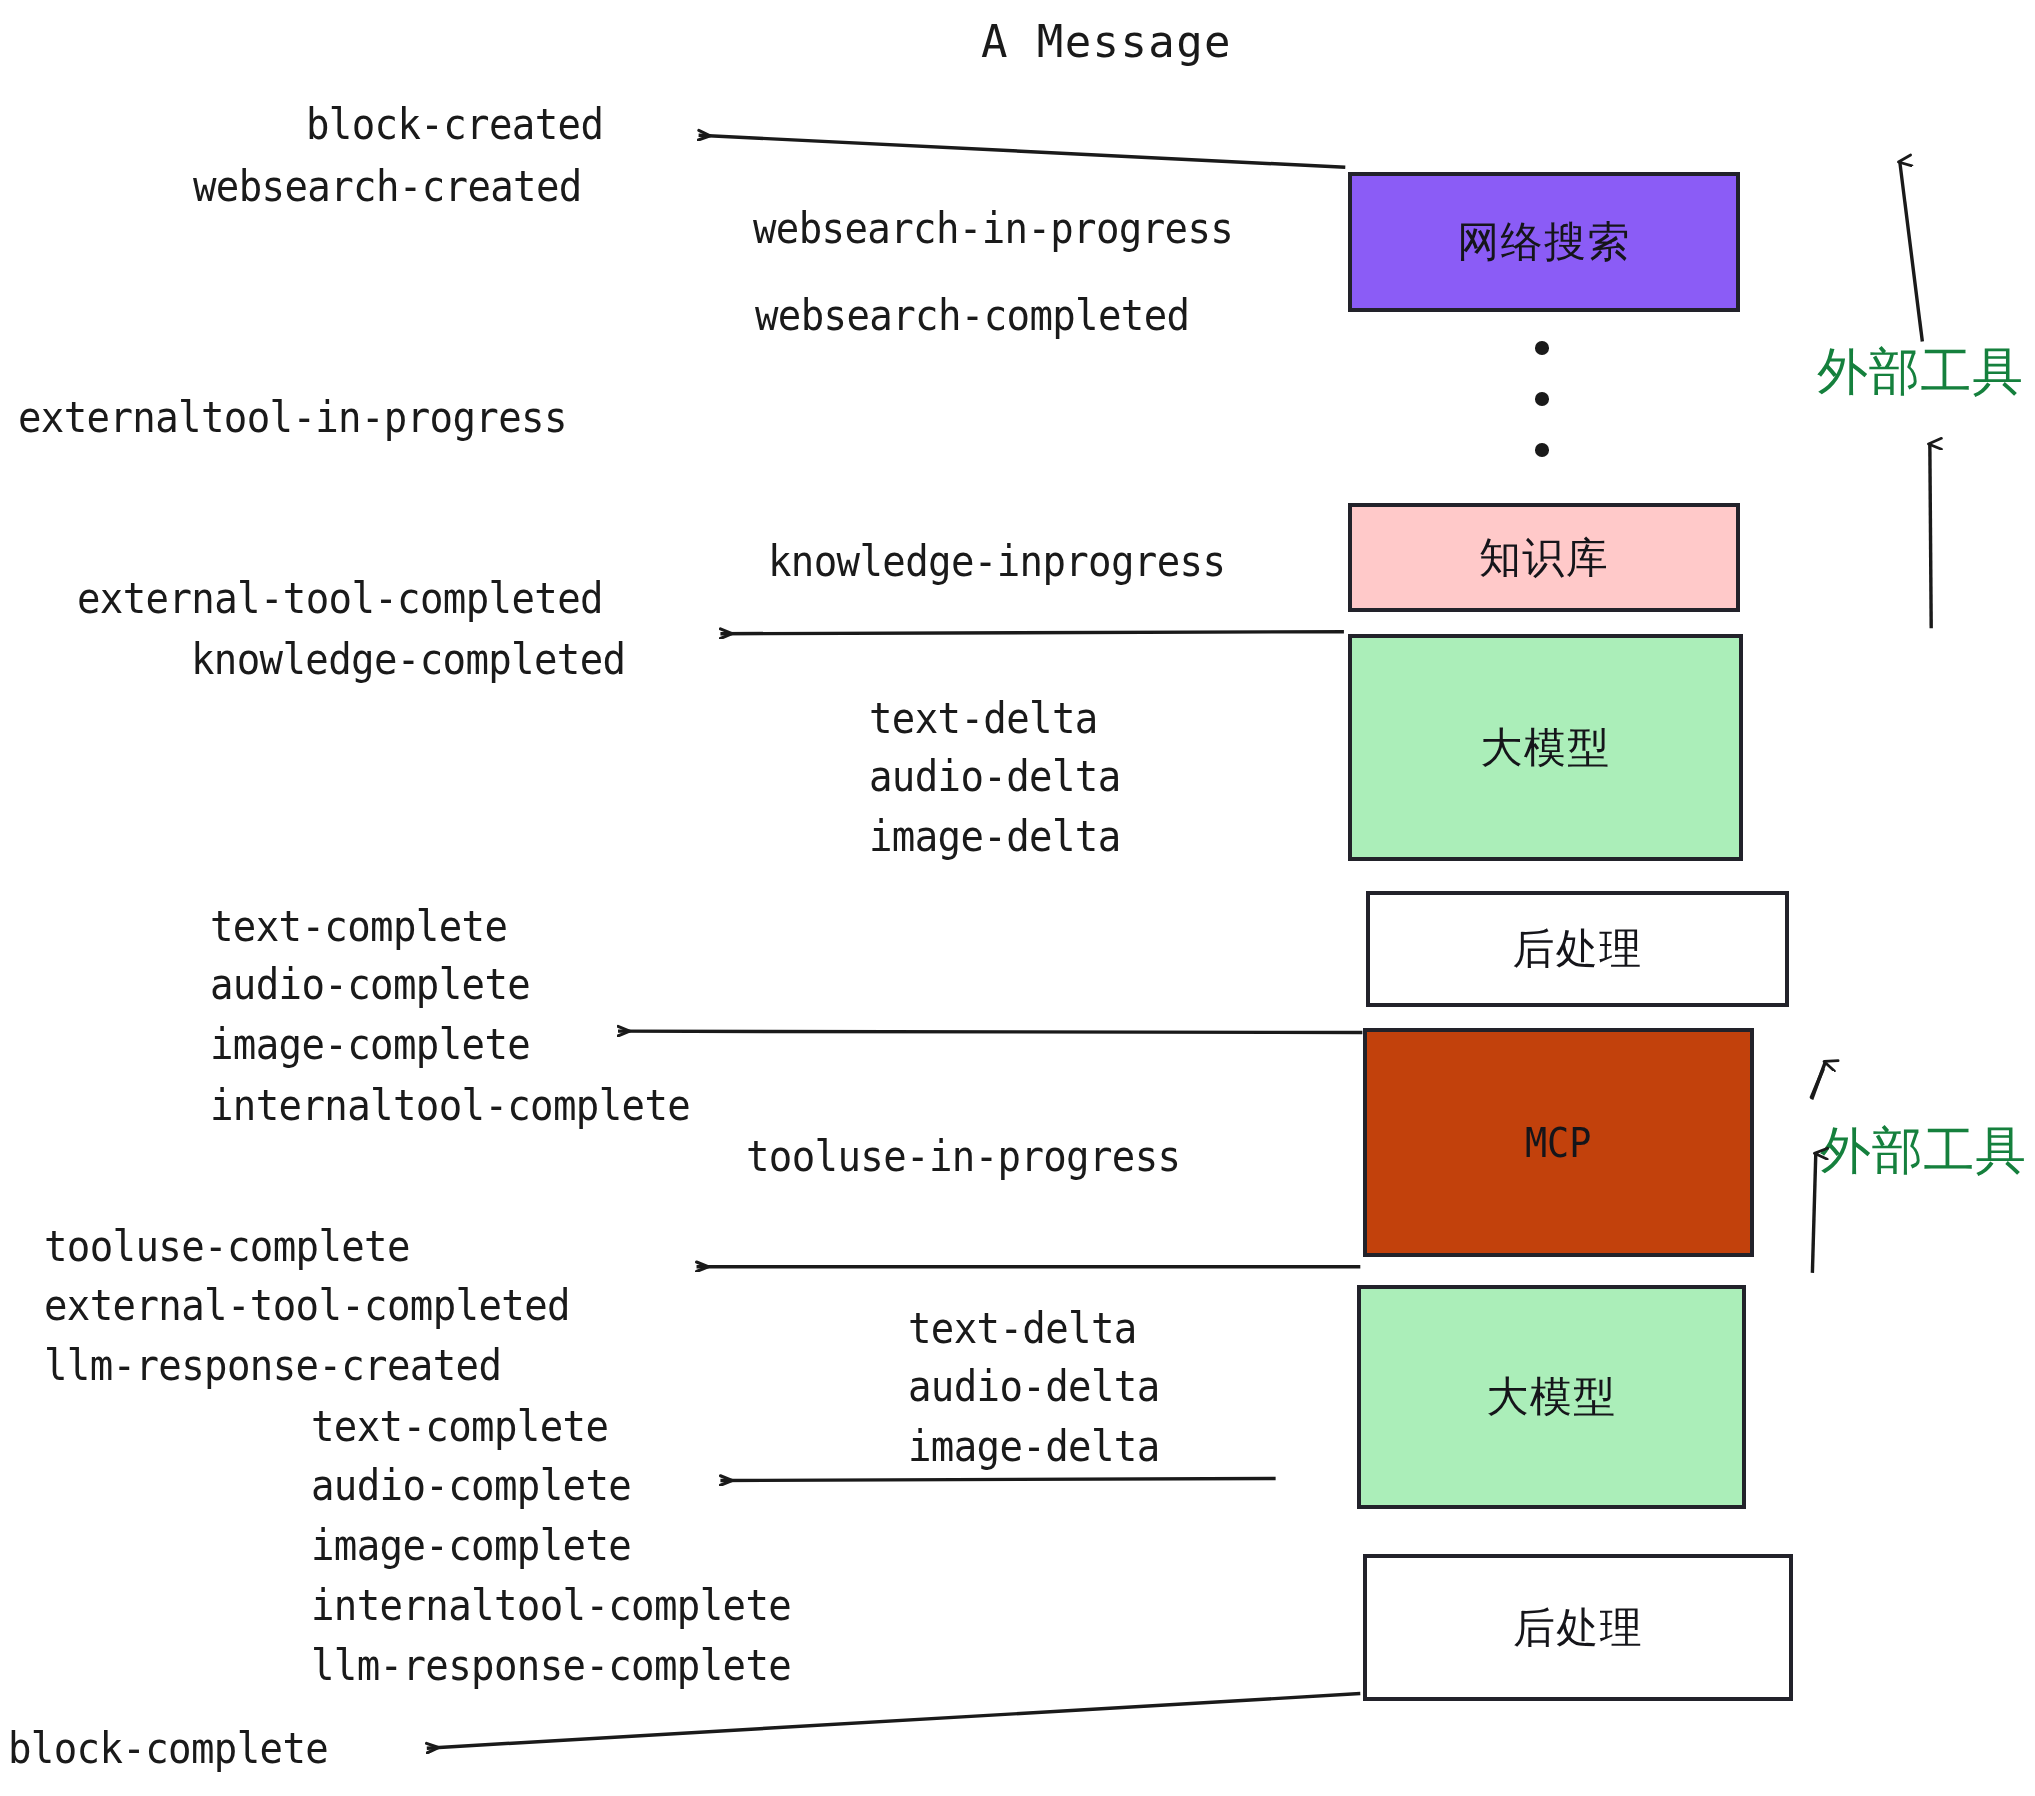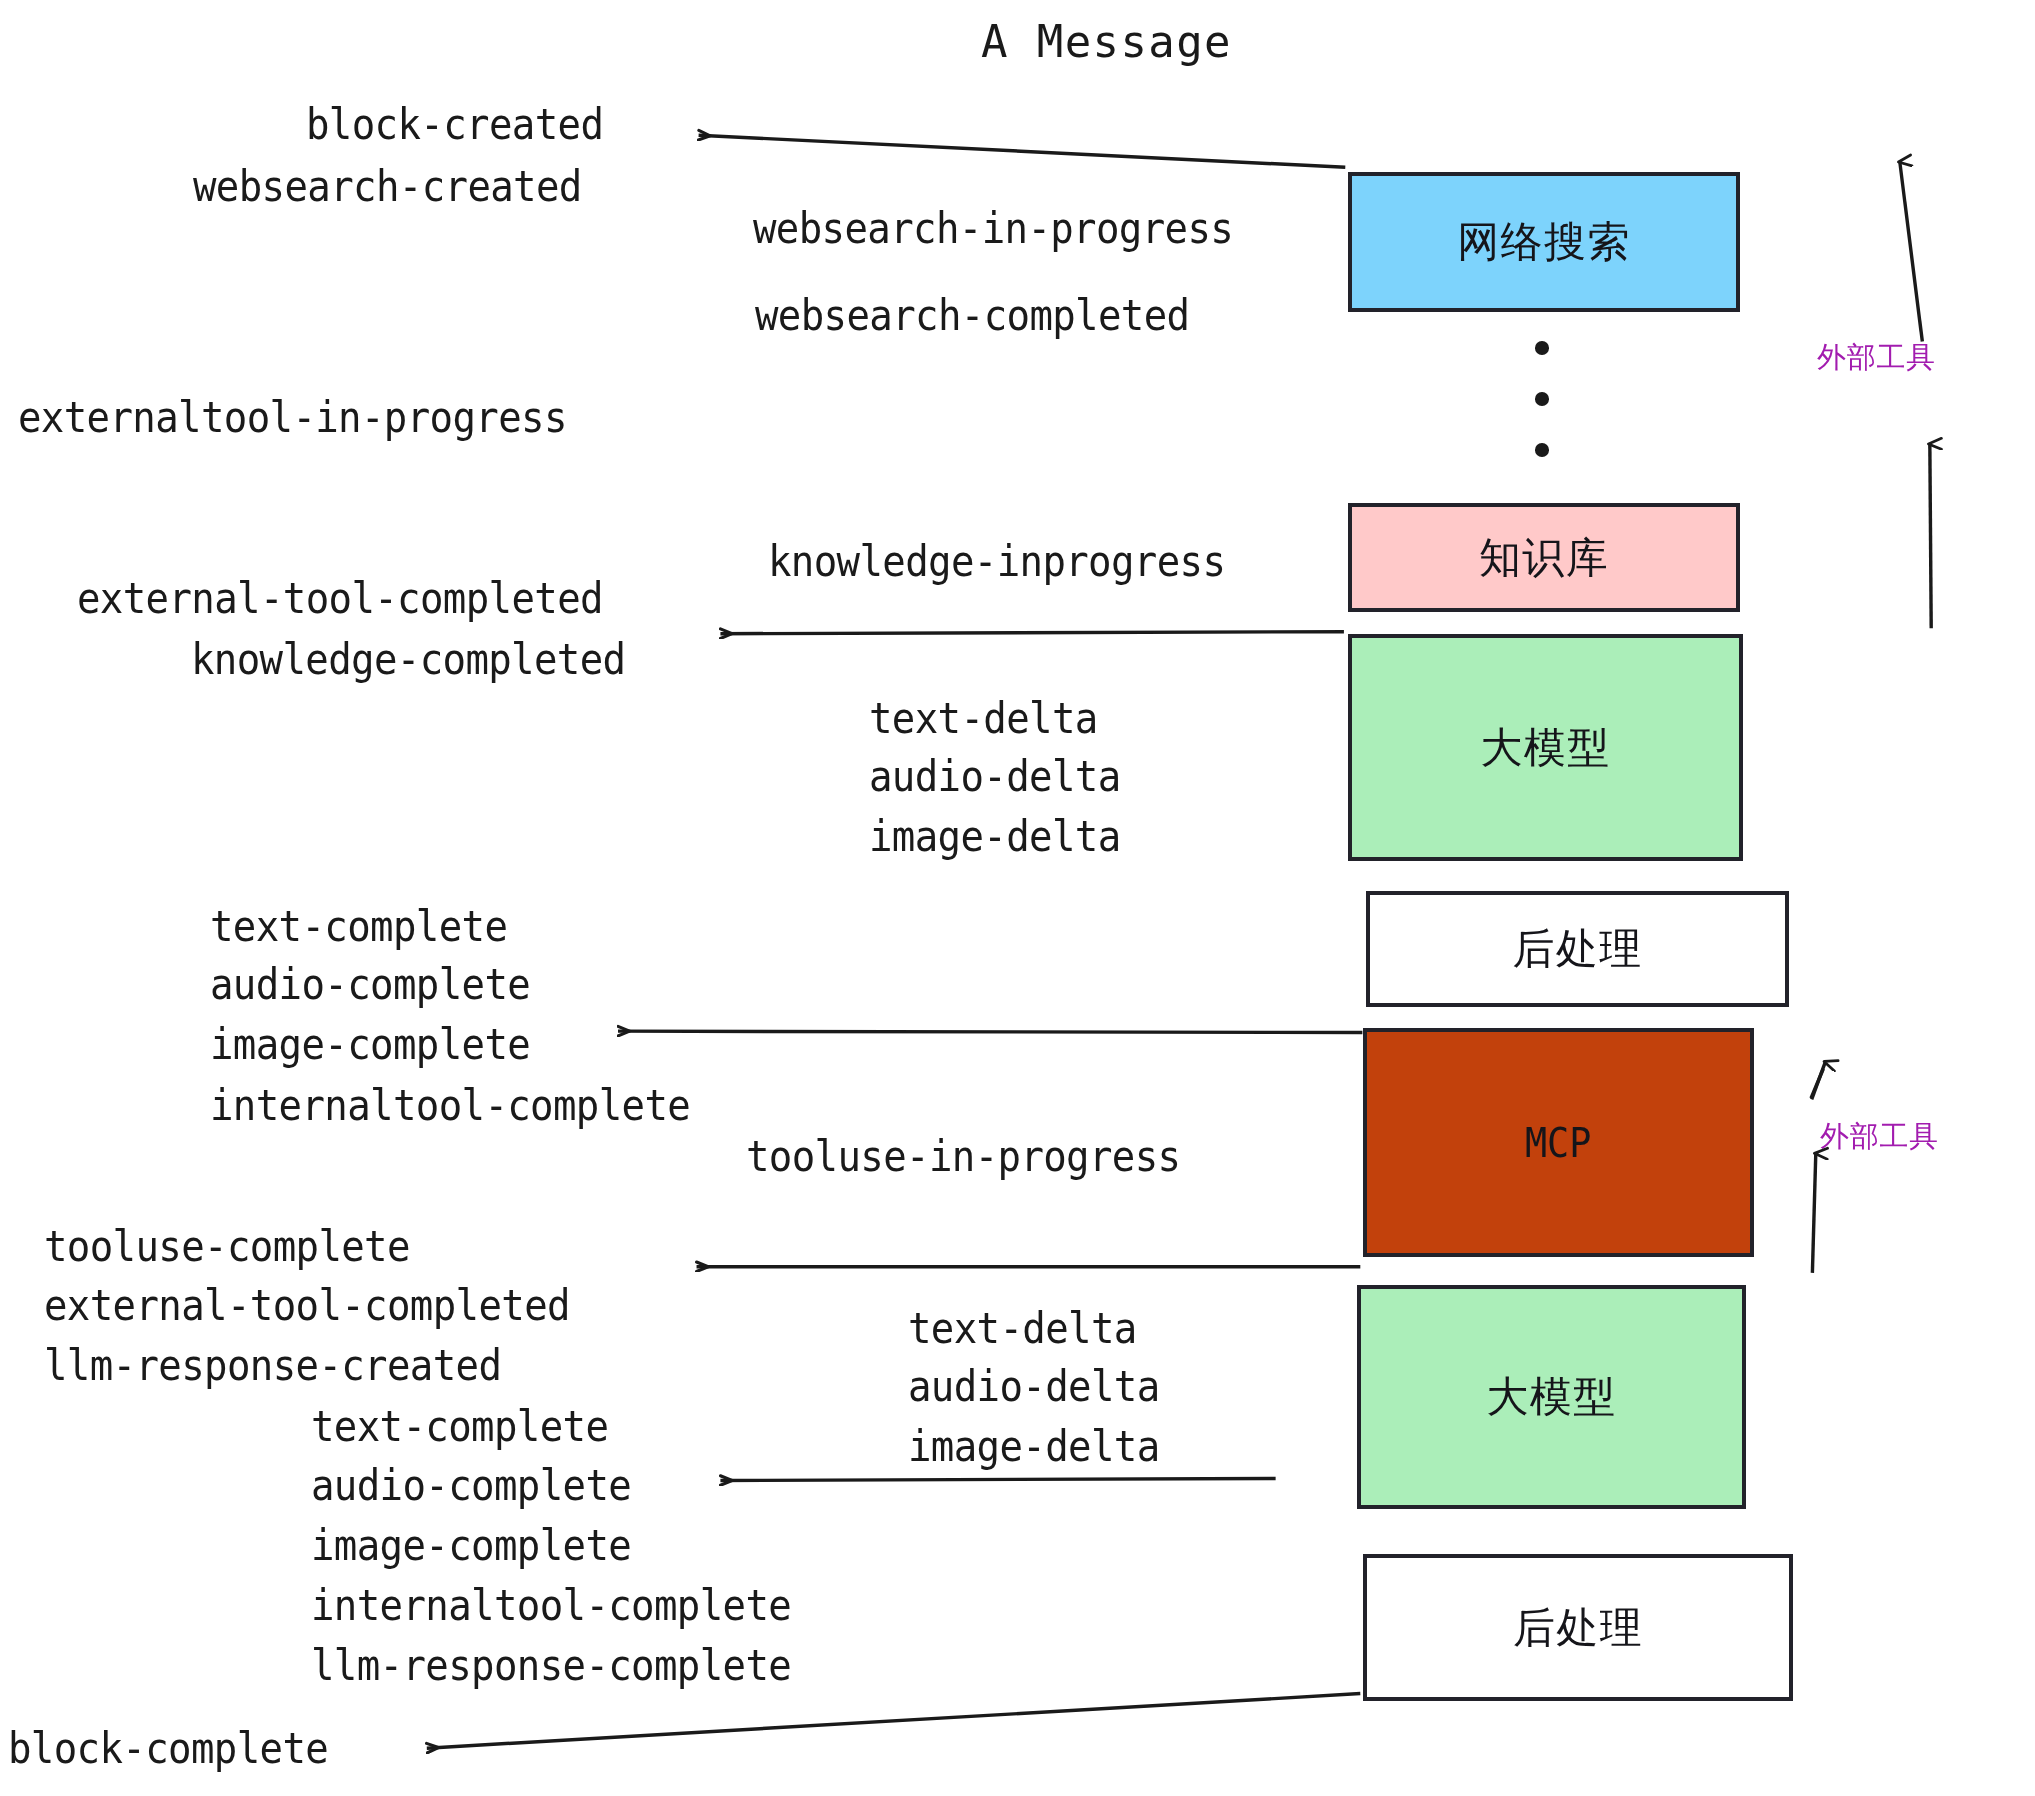--- a/index.html
+++ b/index.html
@@ -51,22 +51,22 @@
   }
   .box.mcp .boxlabel {
     font-family: "DejaVu Sans Mono", "Liberation Mono", monospace;
     font-size: 40px;
     letter-spacing: 0px;
     transform: scaleX(0.92);
   }
   .sidelabel {
     position: absolute;
     font-family: Liberation Serif, serif;
-    font-size: 29px;
-    color: #a21caf;
+    font-size: 51px;
+    color: #15803d;
     white-space: nowrap;
     letter-spacing: 0.7px;
   }
   .dots {
     position: absolute;
     display: flex;
     flex-direction: column;
     align-items: center;
     justify-content: space-between;
   }
@@ -87,21 +87,21 @@
   }
 </style>
 </head>
 <body>
 
 <div id="canvas">
 
   <div class="title" id="diagram-title" style="left:981px; top:16px;">A Message</div>
 
   <div id="nodes-layer">
-      <div class="box" style="left: 1348px; top: 172px; width: 392px; height: 140px; background: #7dd3fc;">
+      <div class="box" style="left: 1348px; top: 172px; width: 392px; height: 140px; background: #8b5cf6;">
         <span class="boxlabel">网络搜索</span>
       </div>
       <div class="box" style="left: 1348px; top: 503px; width: 392px; height: 109px; background: rgb(255, 201, 201);">
         <span class="boxlabel">知识库</span>
       </div>
       <div class="box" style="left: 1348px; top: 634px; width: 395px; height: 227px; background: rgb(171, 238, 185);">
         <span class="boxlabel">大模型</span>
       </div>
       <div class="box" style="left: 1366px; top: 891px; width: 423px; height: 116px; background: rgb(255, 255, 255);">
         <span class="boxlabel">后处理</span>

